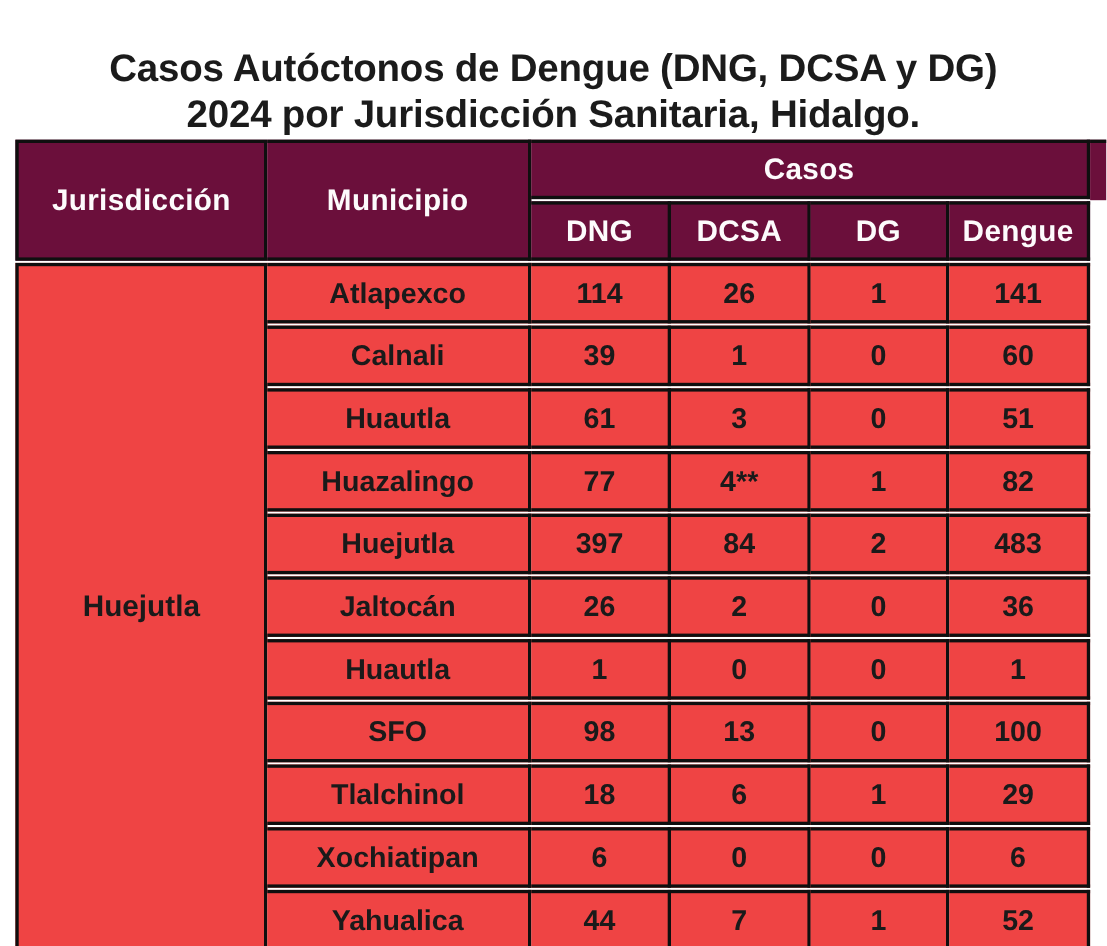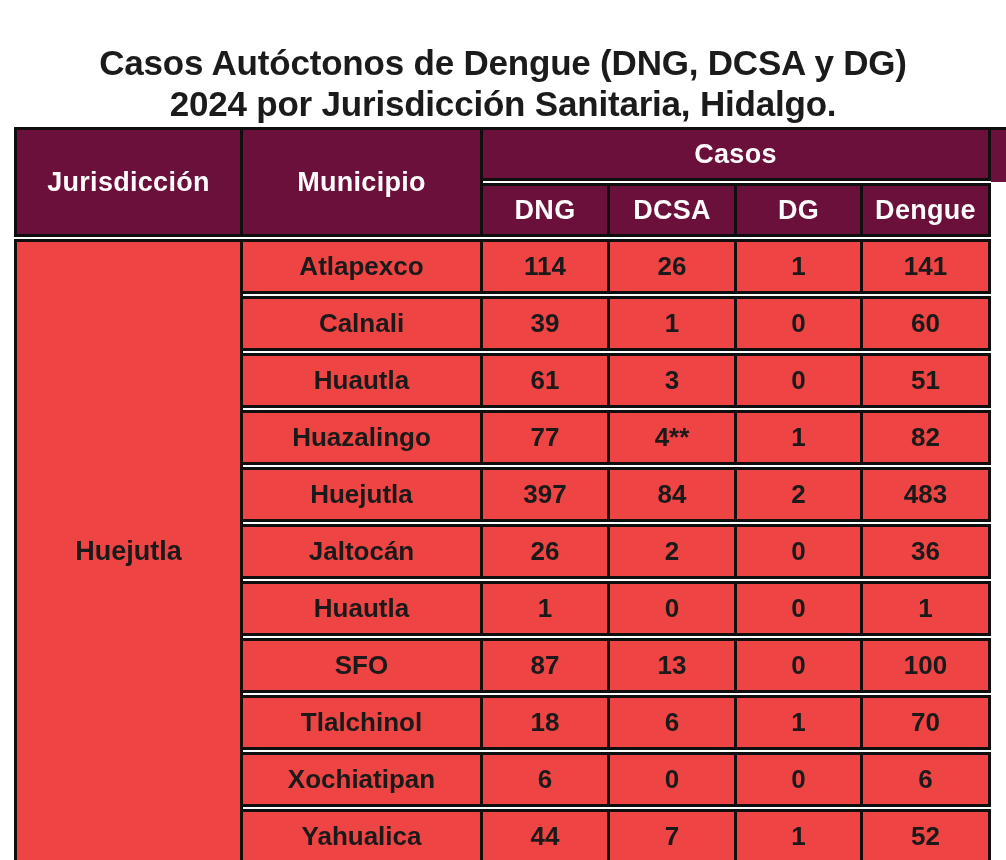--- a/index.html
+++ b/index.html
@@ -112,31 +112,31 @@
       </tr>
       <tr>
         <td>Huautla</td>
         <td>1</td>
         <td>0</td>
         <td>0</td>
         <td>1</td>
       </tr>
       <tr>
         <td>SFO</td>
-        <td>87</td>
+        <td>98</td>
         <td>13</td>
         <td>0</td>
         <td>100</td>
       </tr>
       <tr>
         <td>Tlalchinol</td>
         <td>18</td>
         <td>6</td>
         <td>1</td>
-        <td>70</td>
+        <td>29</td>
       </tr>
       <tr>
         <td>Xochiatipan</td>
         <td>6</td>
         <td>0</td>
         <td>0</td>
         <td>6</td>
       </tr>
       <tr>
         <td>Yahualica</td>

